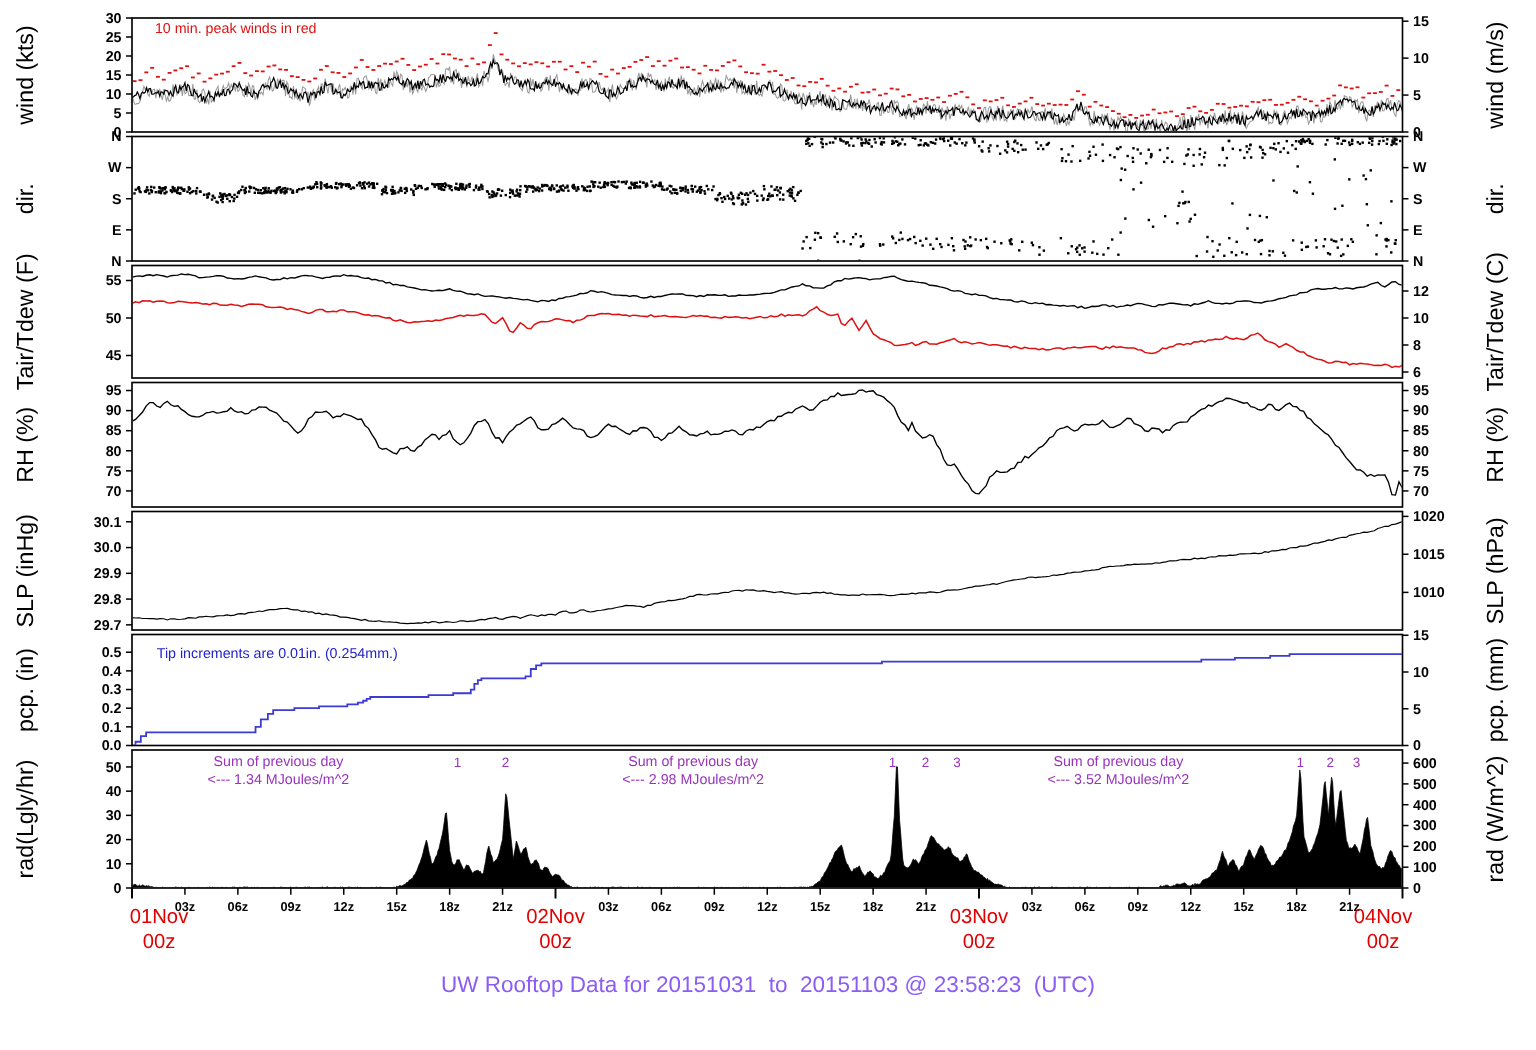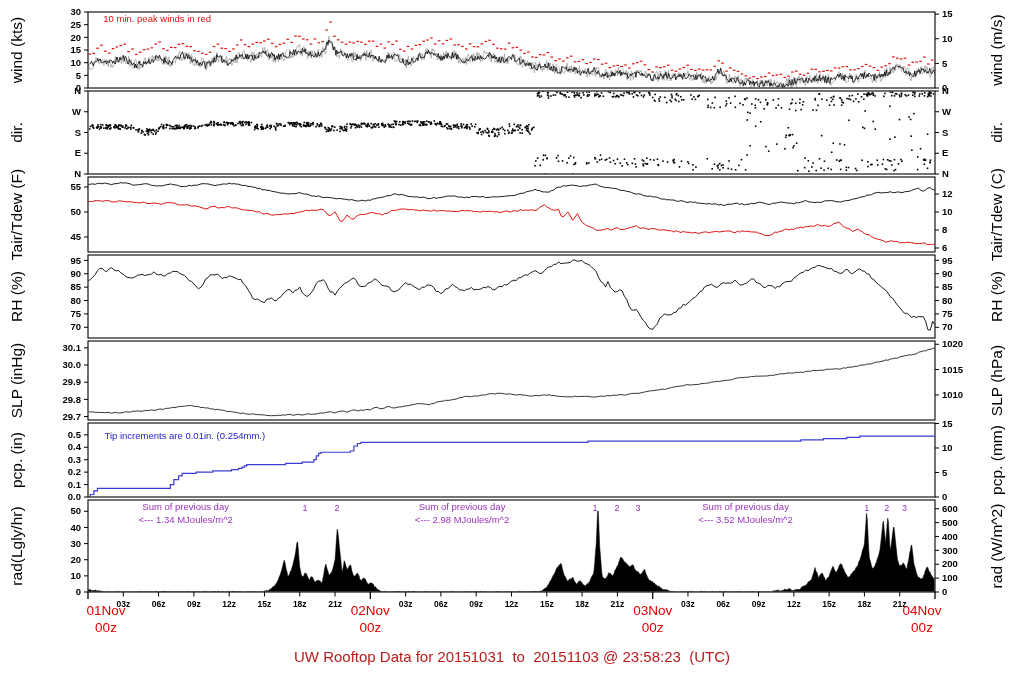--- a/index.html
+++ b/index.html
@@ -1,20 +1,20 @@
 <!DOCTYPE html>
 <html><head>
 <meta charset="utf-8">
 <style>
   html,body{margin:0;padding:0;background:#ffffff;}
   .figure{position:relative;width:1024px;height:700px;background:#fff;
           font-family:"Liberation Sans", sans-serif;overflow:hidden;}
   .figure svg{position:absolute;left:0;top:0;}
   .fig-title{position:absolute;left:0;top:648px;width:100%;text-align:center;
-             color:#b91c1c;font-size:15px;white-space:pre;}
+             color:#8b5cf6;font-size:15px;white-space:pre;}
 </style>
 </head>
 <body>
 
 <div class="figure">
   <svg id="plot" width="1024" height="644">
       <defs>
         <clipPath id="clip0">
           <rect x="88.5" y="12.5" width="846" height="75"></rect>
         </clipPath>

